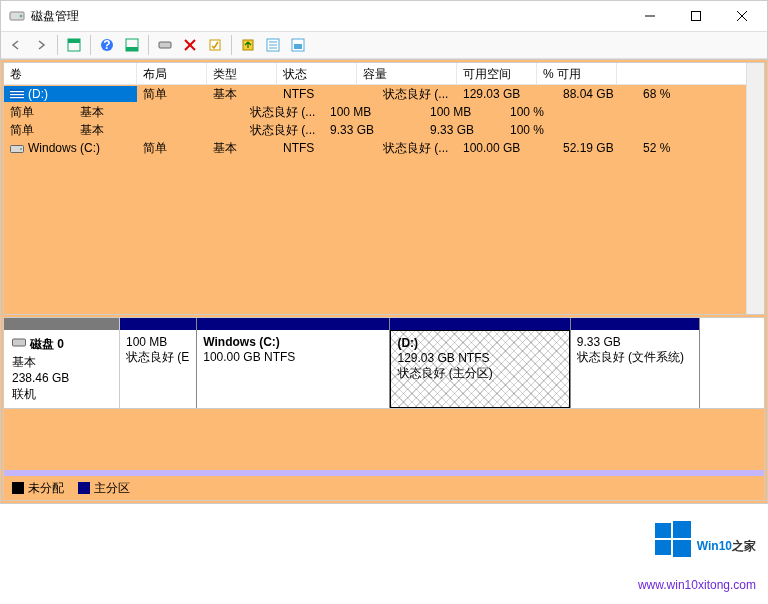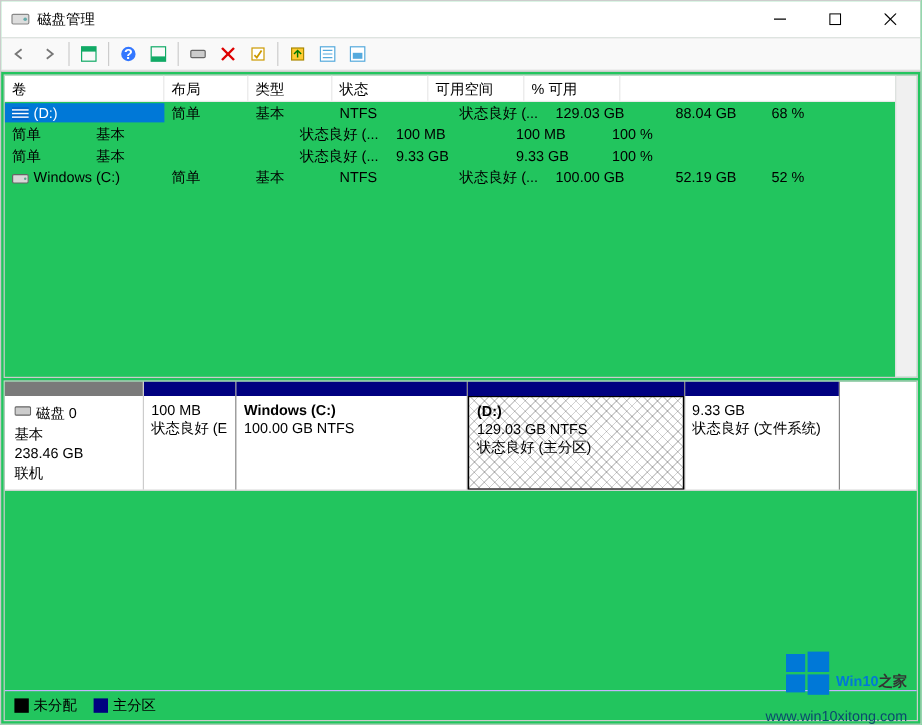--- a/index.html
+++ b/index.html
@@ -1,17 +1,17 @@
 <!DOCTYPE html>
 <html><head>
 <meta charset="utf-8">
 <style>
 *{box-sizing:border-box;margin:0;padding:0;font-family:"Microsoft YaHei","Segoe UI",Tahoma,sans-serif;font-size:12px;}
 body{background:#fff;width:768px;height:604px;overflow:hidden;position:relative;}
-.window{width:768px;height:604px;border:1px solid #ccc;display:flex;flex-direction:column;background:#22c55e;}
+.window{width:768px;height:504px;border:1px solid #ccc;display:flex;flex-direction:column;background:#fdba74;}
 .titlebar{height:30px;display:flex;align-items:center;padding:0 2px;background:#fff;}
 .titlebar .icon{width:16px;height:16px;margin:0 6px;}
 .titlebar .title{flex:1;}
 .winbtns{display:flex;}
 .winbtn{width:46px;height:30px;display:flex;align-items:center;justify-content:center;}
 .menubar{height:22px;display:flex;align-items:center;padding:0 4px;gap:2px;}
 .menuitem{padding:2px 6px;}
 .toolbar{height:28px;display:flex;align-items:center;padding:0 4px;gap:3px;border-top:1px solid #e0e0e0;border-bottom:1px solid #e0e0e0;background:#f9f9f9;}
 .tbtn{width:22px;height:22px;display:flex;align-items:center;justify-content:center;border-radius:2px;}
 .tsep{width:1px;height:20px;background:#ccc;margin:0 2px;}
@@ -22,41 +22,41 @@
 .rows{flex:1;overflow:auto;}
 .row{display:flex;height:18px;align-items:center;}
 .cell{padding:1px 6px;overflow:hidden;white-space:nowrap;text-overflow:ellipsis;display:flex;align-items:center;gap:4px;}
 .row.sel .cell:first-child{background:#0078d7;color:#fff;}
 .drvicon{width:14px;height:11px;flex-shrink:0;}
 .diskmap{flex:1;border:1px solid #ccc;margin:0 2px 2px 2px;display:flex;flex-direction:column;overflow:hidden;}
 .diskrow{display:flex;border-bottom:1px solid #ccc;background:#fff;}
 .diskinfo{width:116px;min-width:116px;display:flex;flex-direction:column;border-right:1px solid #ccc;}
 .diskinfo .hdr{background:#7a7a7a;height:12px;}
 .diskinfo .bdy{padding:6px 8px;flex:1;}
-.diskinfo .bdy .ttl{display:flex;align-items:flex-start;gap:4px;font-weight:normal;margin-bottom:2px;}
+.diskinfo .bdy .ttl{display:flex;align-items:flex-start;gap:4px;font-weight:bold;margin-bottom:2px;}
 .diskinfo .bdy div{line-height:16px;}
 .parts{display:flex;flex:1;}
 .part{display:flex;flex-direction:column;border-right:1px solid #888;}
 .part .phdr{height:12px;background:#000080;}
 .part .pbody{flex:1;padding:5px 6px;line-height:15px;overflow:hidden;}
 .part .pbody .pt{font-weight:bold;}
 .part .pbody div{white-space:nowrap;overflow:hidden;text-overflow:ellipsis;}
 .part.sel .pbody{
   background-image:repeating-linear-gradient(45deg,rgba(0,0,0,0.18) 0 1px,transparent 1px 6px),repeating-linear-gradient(-45deg,rgba(0,0,0,0.18) 0 1px,transparent 1px 6px);
   border:1px solid #000;
 }
-.legend{height:22px;display:flex;align-items:center;gap:14px;padding:12px 8px;border-top:1px solid #c4b5fd;}
+.legend{height:22px;display:flex;align-items:center;gap:14px;padding:12px 8px;border-top:6px solid #c4b5fd;}
 .legbox{width:12px;height:12px;display:inline-block;margin-right:4px;vertical-align:middle;}
 .legbox.black{background:#000;}
 .legbox.blue{background:#000080;}
-.watermark{position:absolute;right:12px;bottom:0;text-align:right;pointer-events:none;}
+.watermark{position:absolute;right:12px;bottom:12px;text-align:right;pointer-events:none;}
 .wm-big{font-size:36px;font-weight:700;color:#333;}
 .wm-big .accent{color:#0078d7;}
 .wm-logo{display:inline-block;vertical-align:middle;margin-right:4px;}
-.wm-url{font-size:12px;color:#0c4a6e;margin-top:6px;}
+.wm-url{font-size:12px;color:#6d28d9;margin-top:16px;}
 .scrollcol{width:18px;background:#f0f0f0;border-left:1px solid #e0e0e0;}
 .c0{width:133px}.c1{width:70px}.c2{width:70px}.c3{width:100px}.c4{width:80px}.c5{width:100px}.c6{width:80px}.c7{width:80px}
 </style>
 </head>
 <body>
 
 <div class="window">
   <div class="titlebar">
     <span class="icon">
       <svg viewBox="0 0 16 16" width="16" height="16">
@@ -159,20 +159,21 @@
   </div>
 
   <div class="content">
     <div class="vollist">
       <div style="display:flex;">
         <div class="colheaders" id="colheaders" style="flex:1;">
             <div class="ch c0">卷</div>
             <div class="ch c1">布局</div>
             <div class="ch c2">类型</div>
             <div class="ch c4">状态</div>
+            <div class="ch c5">容量</div>
             <div class="ch c6">可用空间</div>
             <div class="ch c7">% 可用</div>
           </div>
         <div class="scrollcol"></div>
       </div>
       <div style="display:flex;flex:1;">
         <div class="rows" id="rows" style="flex:1;">
             <div class="row sel">
               <div class="cell c0">
                 <svg class="drvicon" viewBox="0 0 14 11">

